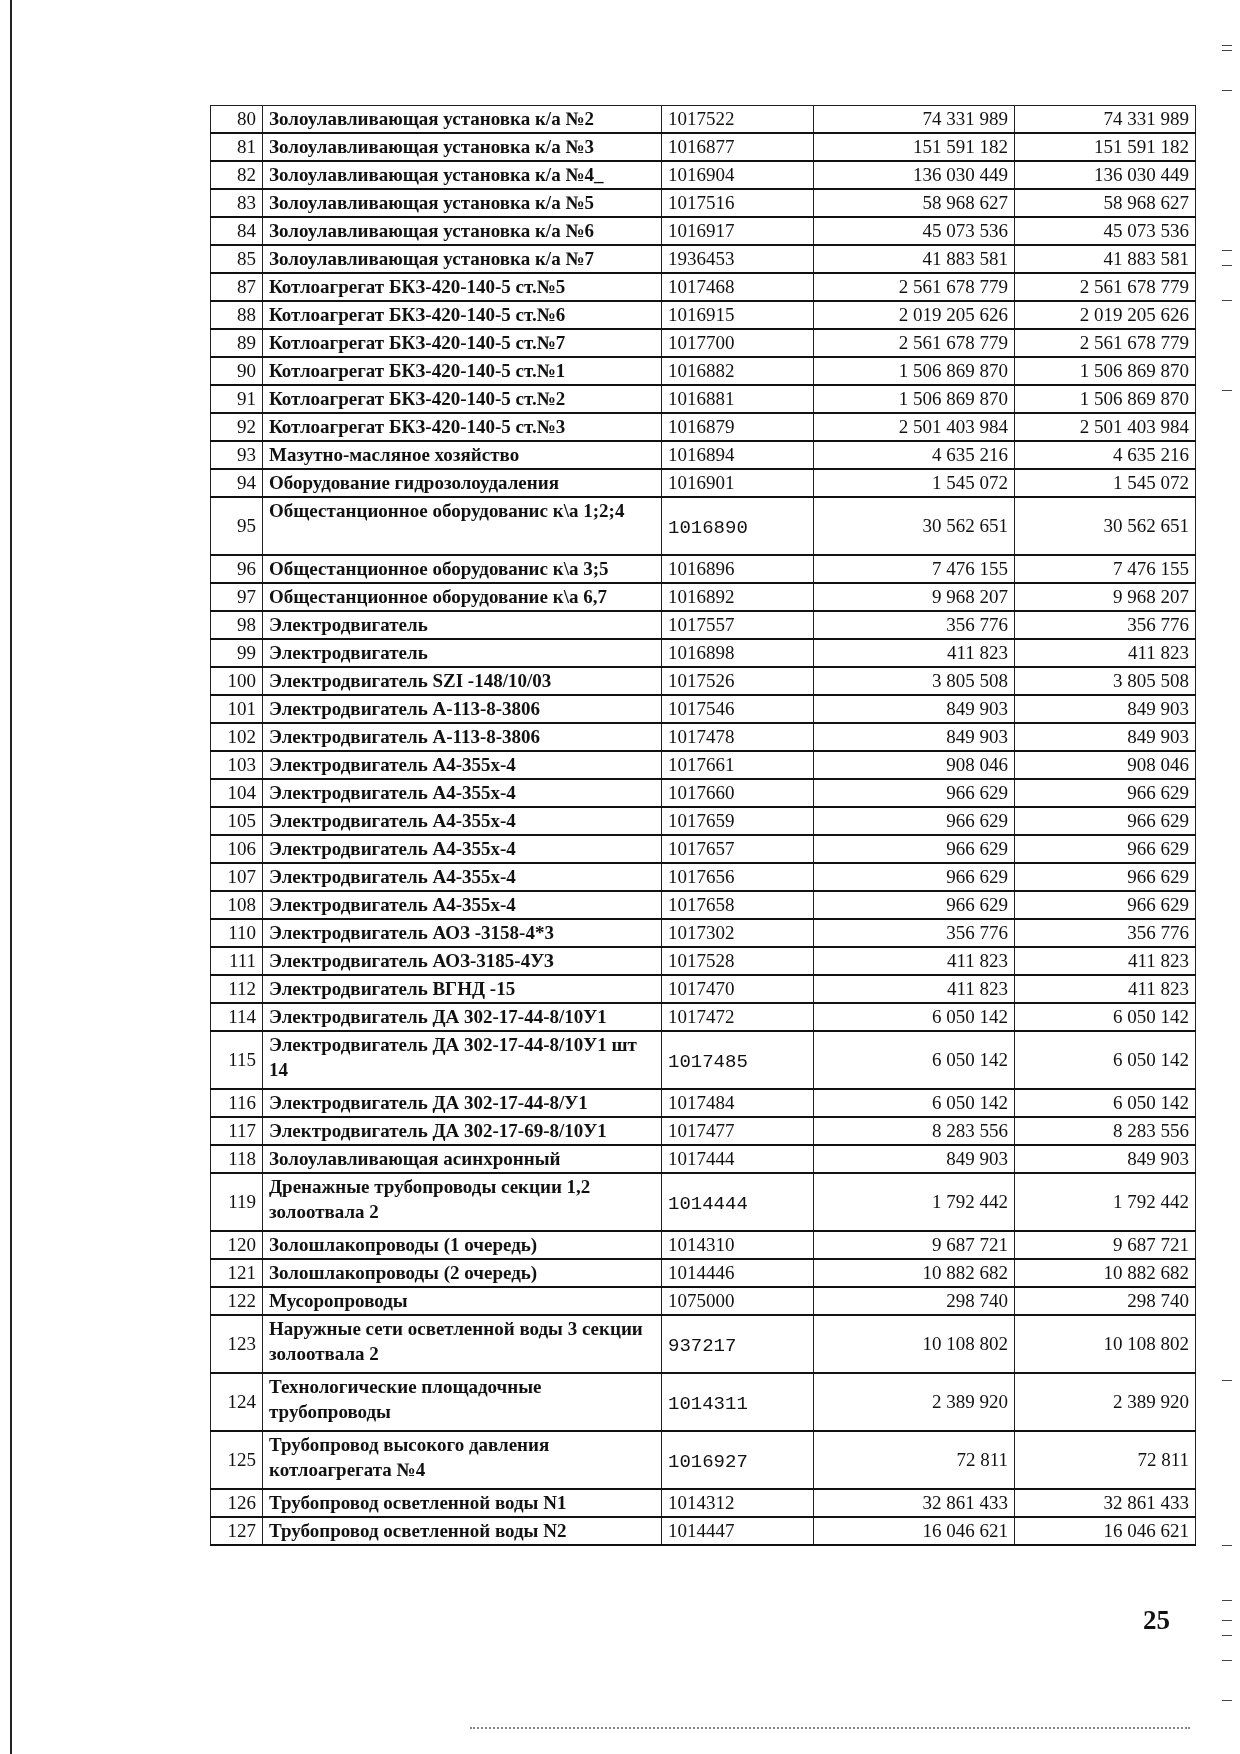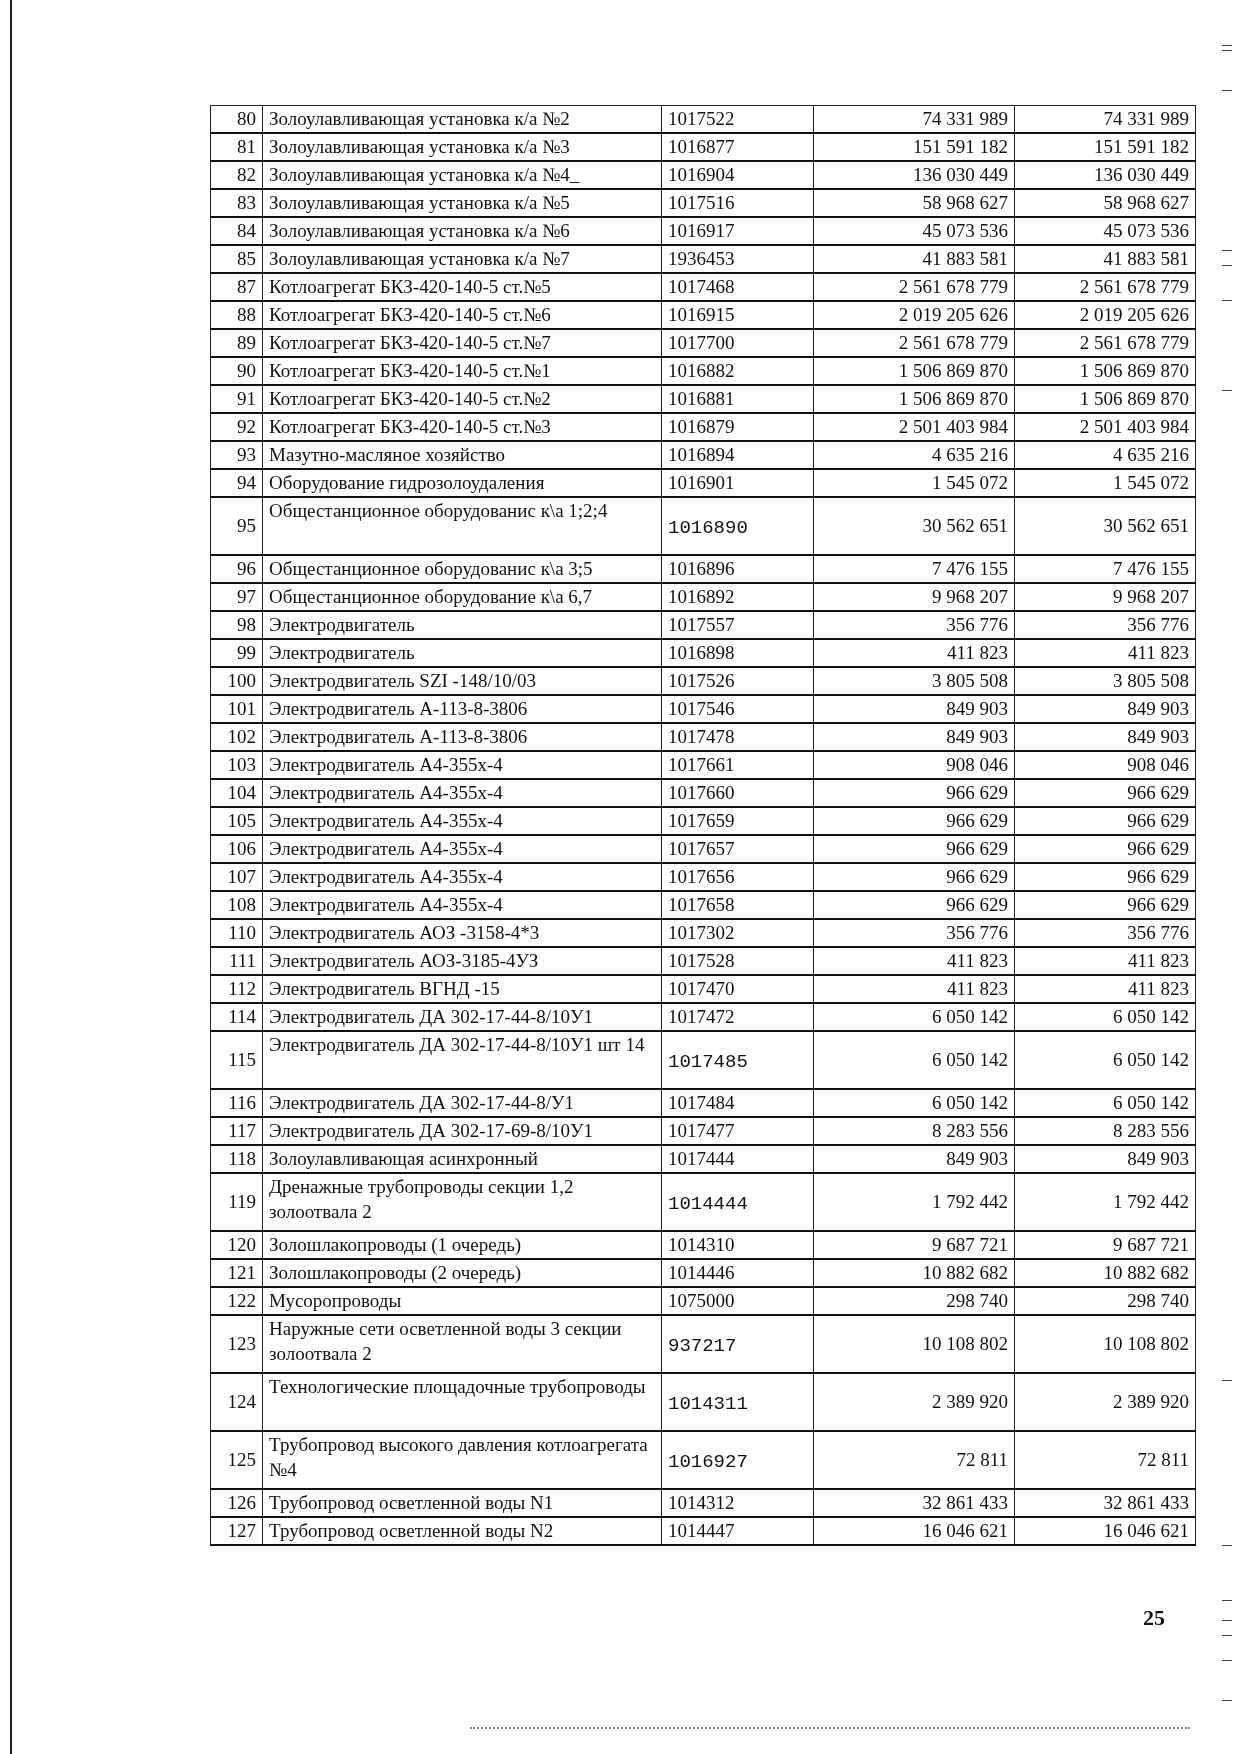--- a/index.html
+++ b/index.html
@@ -13,27 +13,27 @@
   .bottom-marks { position: absolute; left: 470px; top: 1727px; width: 720px; height: 2px;
     border-top: 2px dotted #888; }
   table.inv {
     position: absolute; left: 210px; top: 105px;
     border-collapse: collapse; table-layout: fixed;
     width: 985px; font-size: 19px;
   }
   table.inv td { border: 1px solid #222; padding: 0 6px; height: 26px; line-height: 24px; vertical-align: middle; white-space: nowrap; overflow: hidden; }
   table.inv tr { border-bottom: 2px solid #111; }
   td.num { text-align: right; vertical-align: bottom; }
-  td.name { text-align: left; }
+  td.name { text-align: left; font-weight: bold; }
   td.code { text-align: left; vertical-align: top; }
   td.val { text-align: right; vertical-align: bottom; }
   tr.tall td { height: 52px; }
   tr.tall td.name { white-space: normal; vertical-align: top; line-height: 25px; }
   tr.tall td.code { padding-top: 4px; font-family: Liberation Mono, monospace; }
-  .page-num { position: absolute; left: 1143px; top: 1605px; font-size: 22px; font-weight: bold; }
+  .page-num { position: absolute; left: 1143px; top: 1605px; font-size: 27px; font-weight: bold; }
 </style>
 </head>
 <body>
 
 <div class="left-rule"></div>
 <div class="scan-marks">
   <span style="top:45px"></span>
     <span style="top:50px"></span>
     <span style="top:90px"></span>
   <span style="top:250px"></span>

